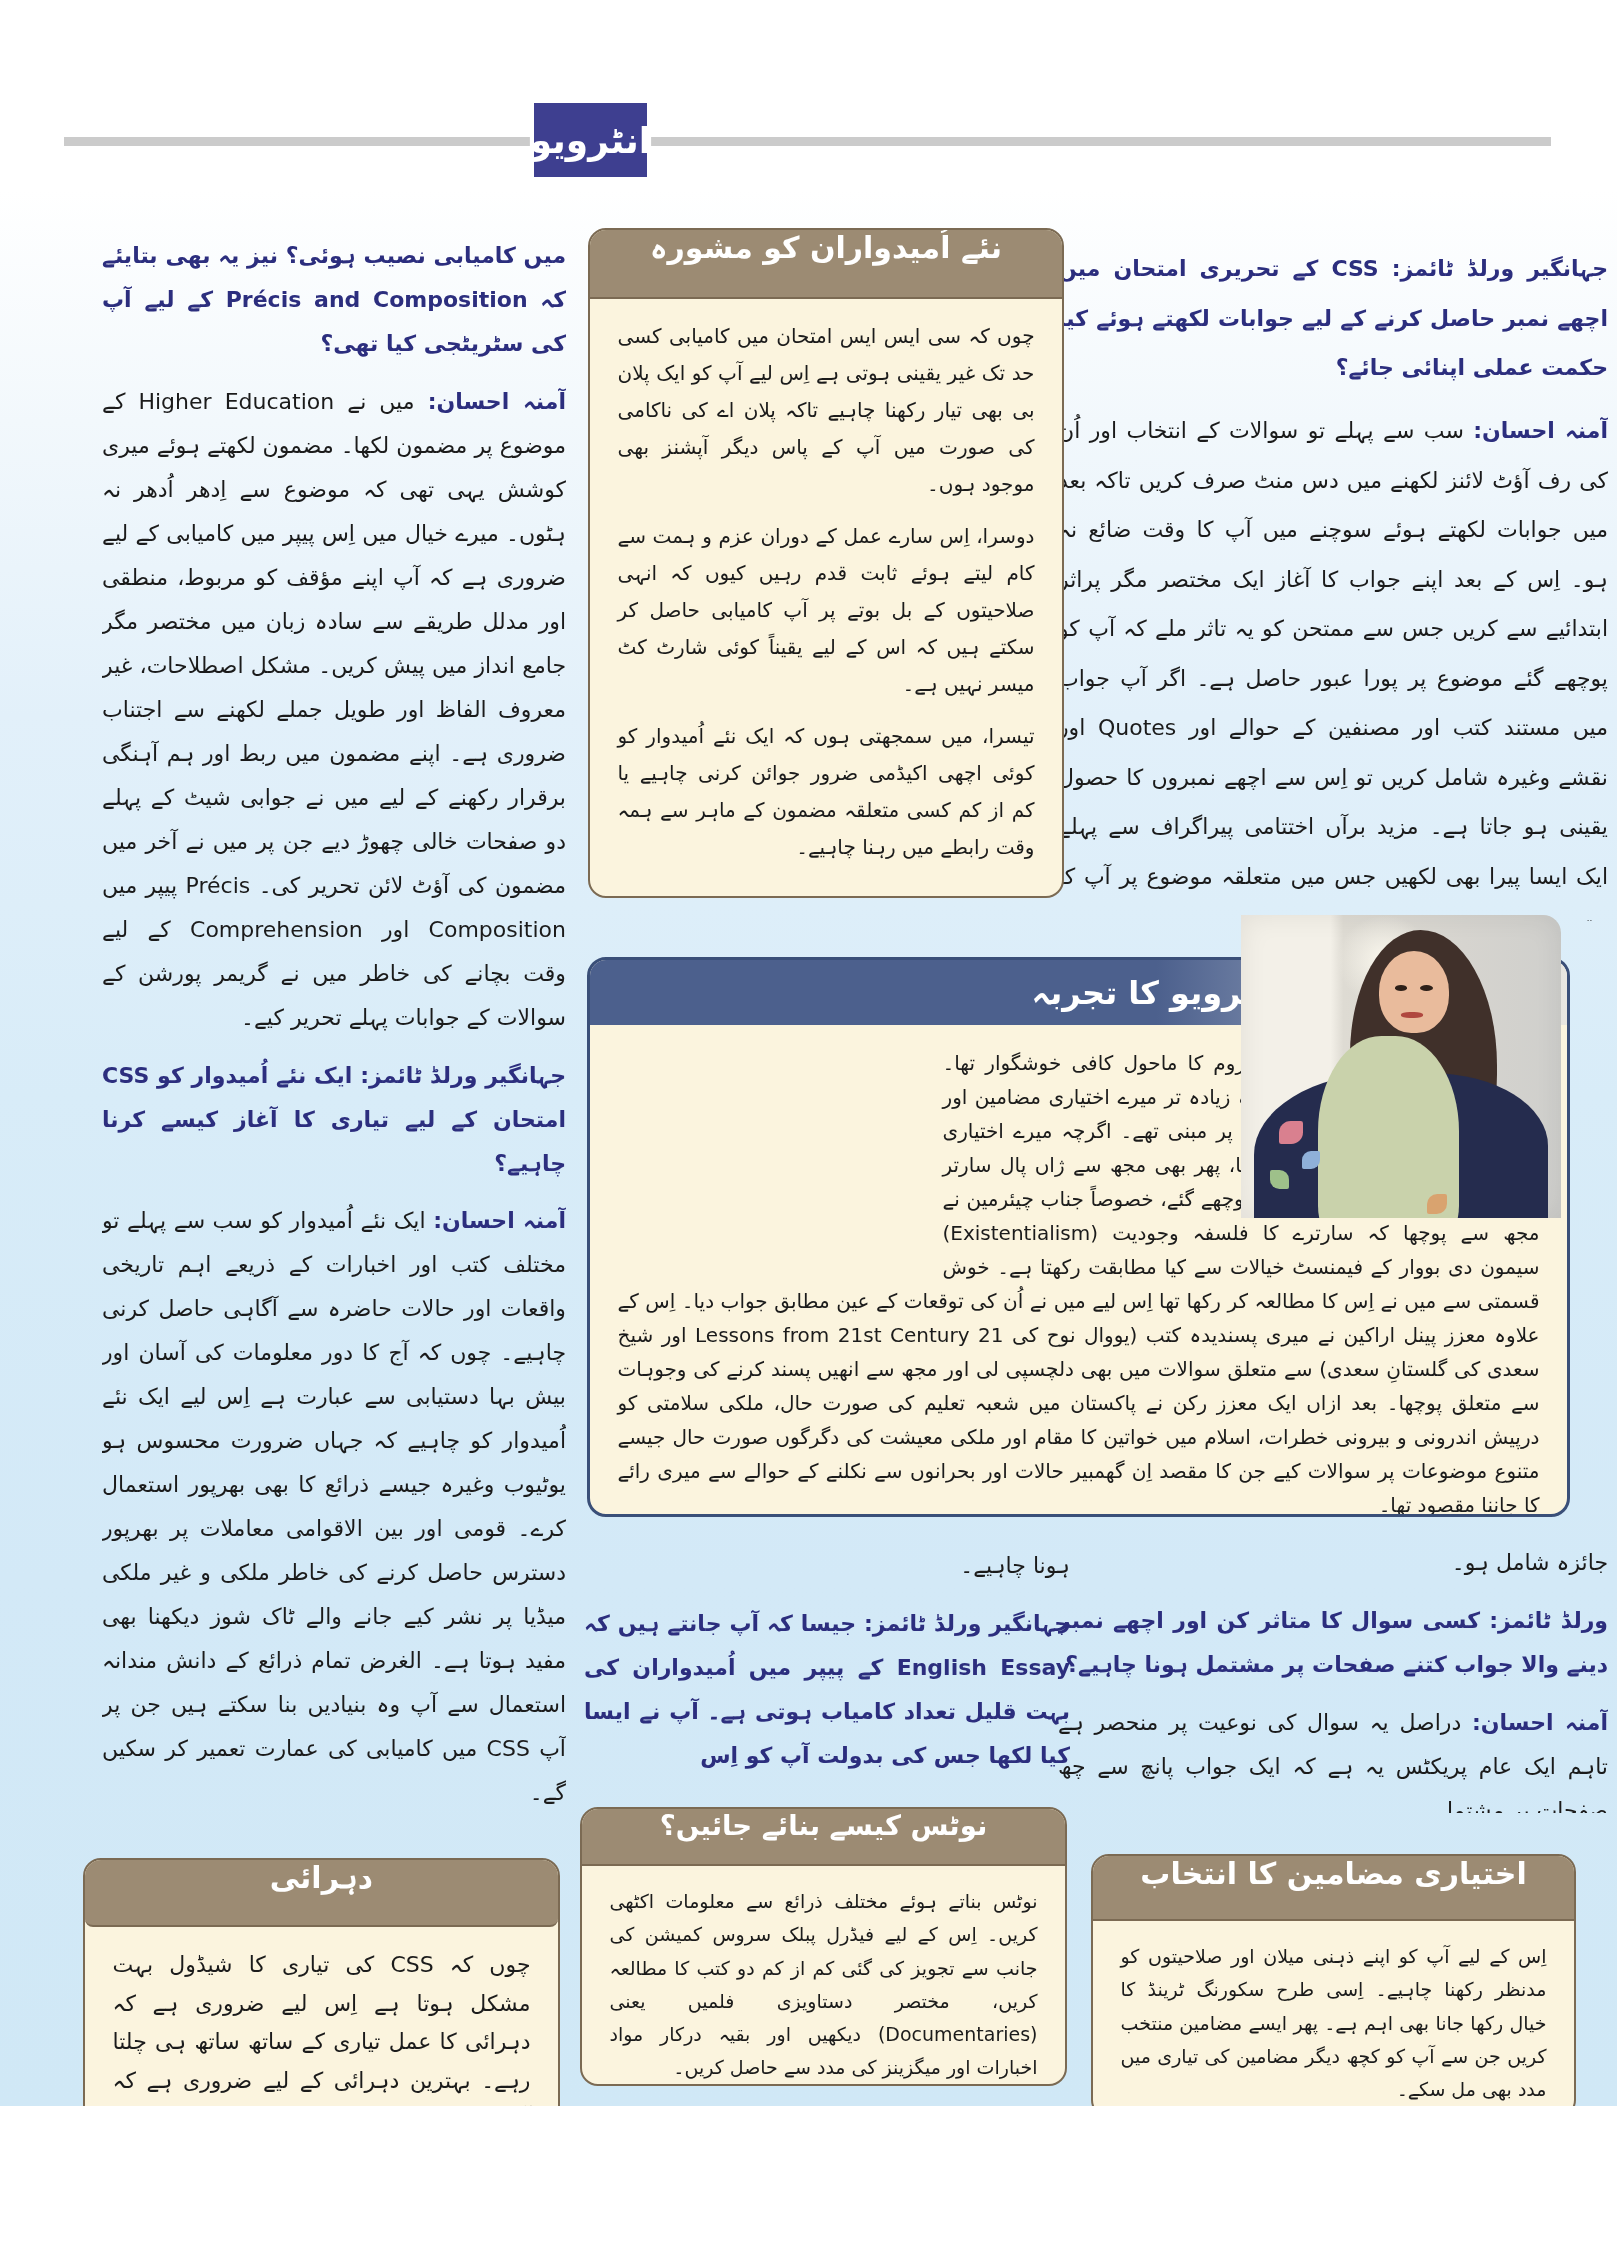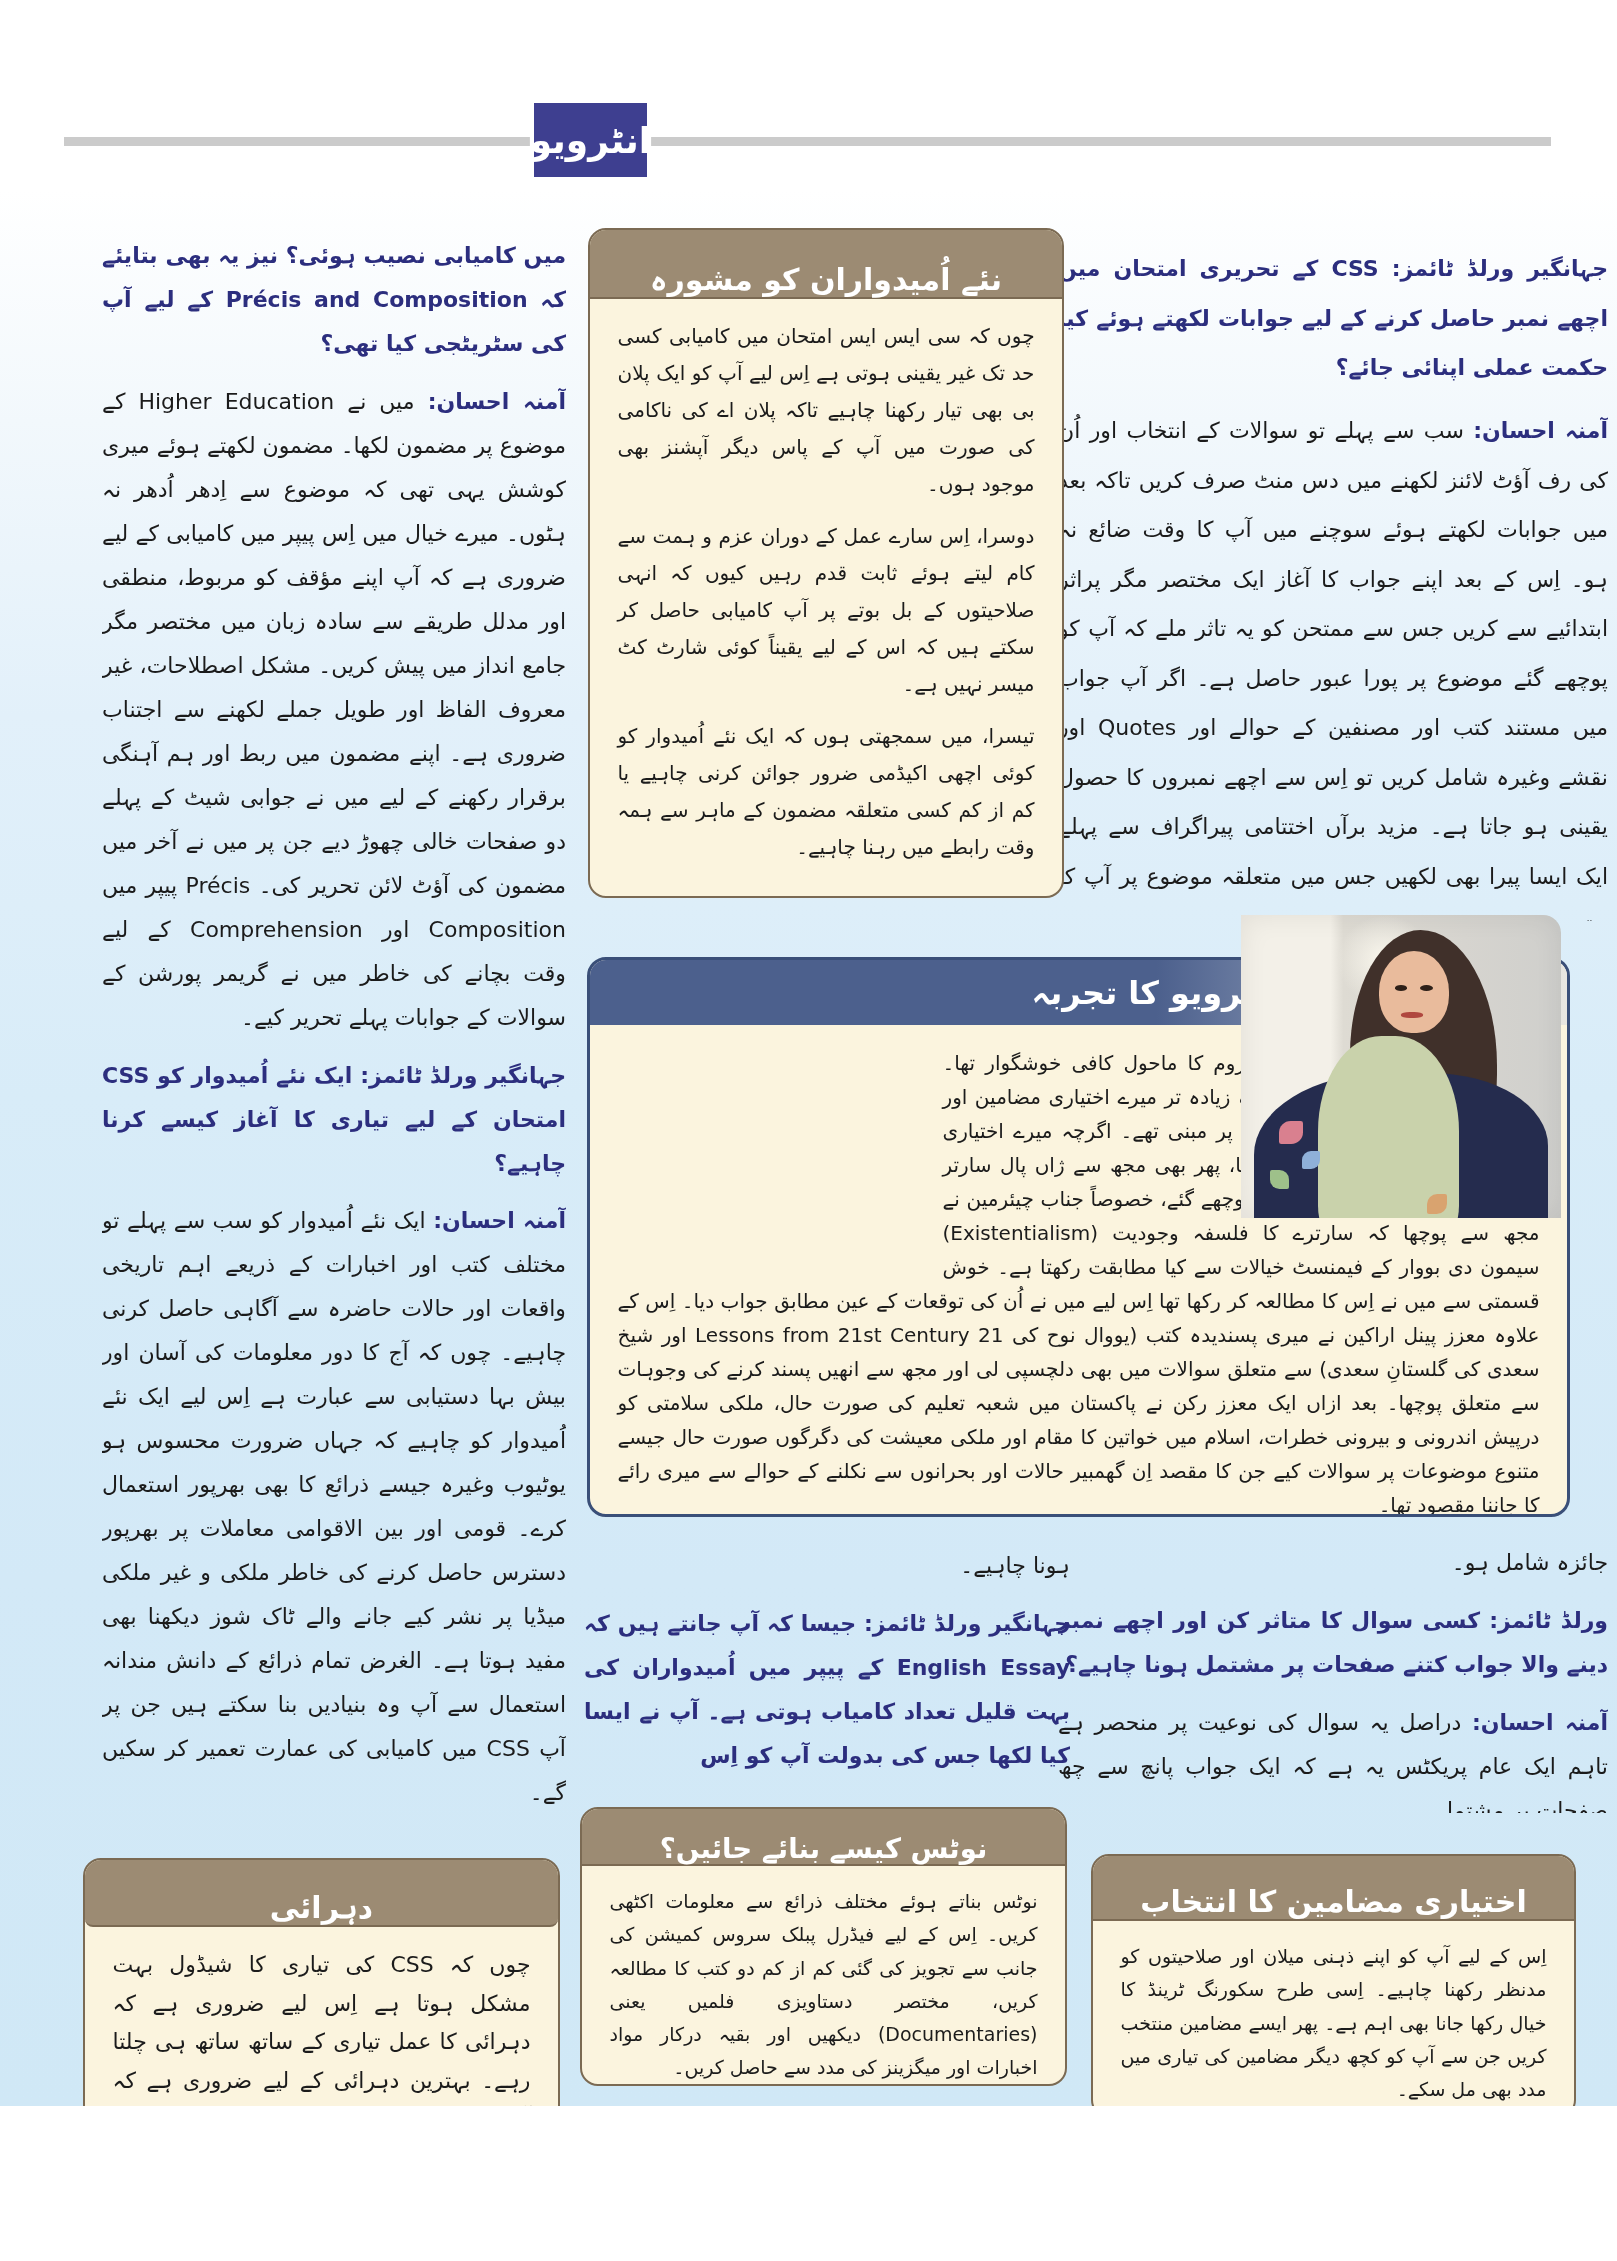--- a/index.html
+++ b/index.html
@@ -23,21 +23,21 @@
   }
   
   .col{position:absolute;overflow:hidden;font-size:22px;line-height:2.0;color:#1b1b1b;text-align:justify;}
   .col p{margin:0 0 13.8px 0;}
   .q{color:#2c2e7e;font-weight:bold;}
   .speaker{color:#2c2e7e;font-weight:bold;}
   
   .tanbox{position:absolute;border:2.8px solid #7b6a53;border-radius:18px;background:#fbf4de;overflow:hidden;}
   .tanbox-header{
     background:#9c8b73;color:#ffffff;
-    display:flex;align-items:flex-end;justify-content:center;
+    display:flex;align-items:flex-start;justify-content:center;
     font-size:30px;font-weight:bold;
     border-bottom:2.1px solid #7b6a53;
   }
   .tanbox-body{padding:19px 27.5px;font-size:20px;line-height:1.85;color:#1b1b1b;text-align:justify;}
   .tanbox-body p{margin:0 0 15px 0;}
   
   .bluebox{
     position:absolute;left:588px;top:957px;width:977px;height:554px;
     border:3.4px solid #3a4f78;border-radius:19px;background:#fbf4de;overflow:hidden;
   }

